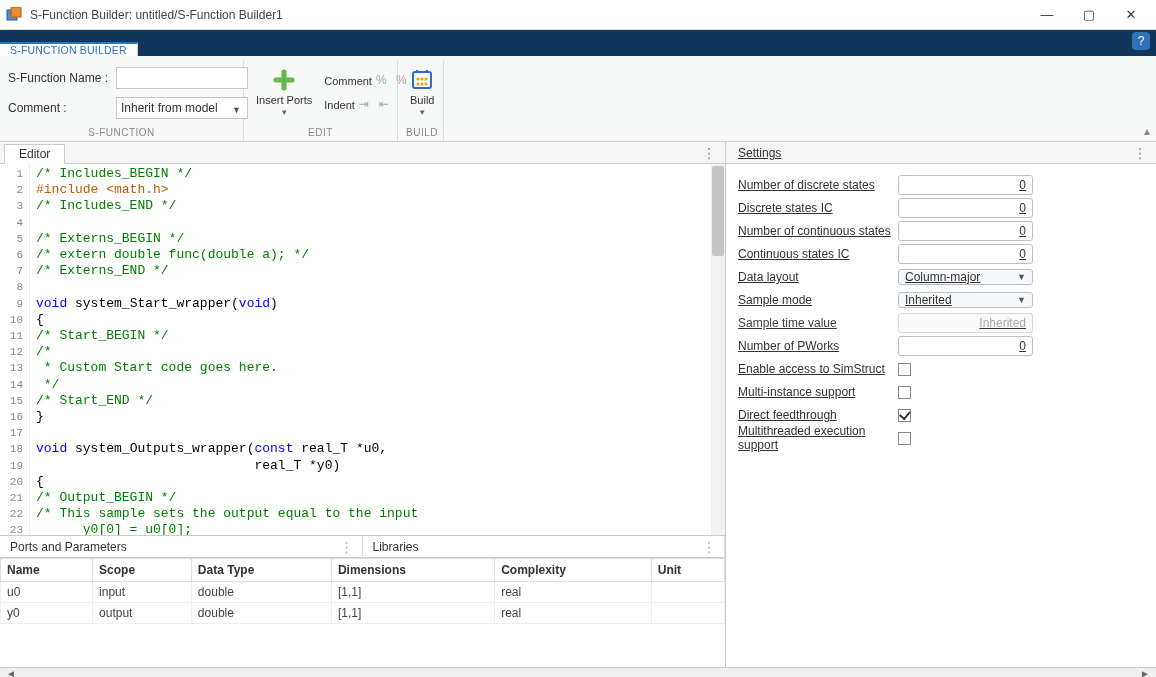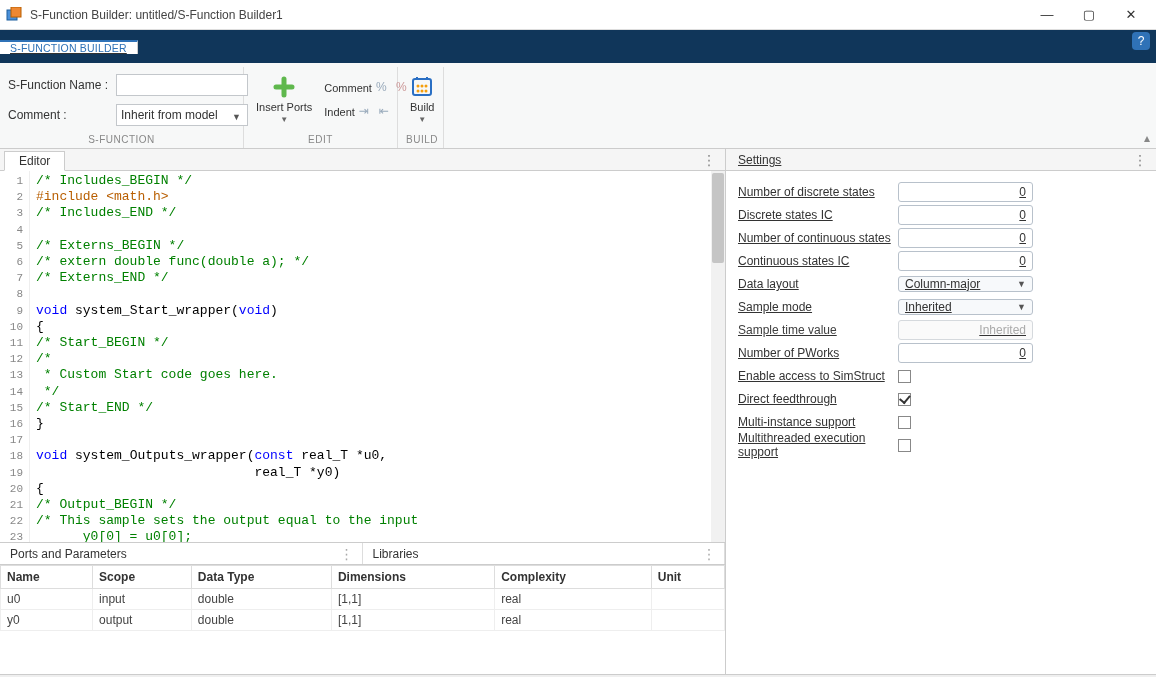--- a/index.html
+++ b/index.html
@@ -3,21 +3,21 @@
 <meta charset="utf-8">
 <style>
 * { box-sizing: border-box; margin: 0; padding: 0; }
 body { font-family: "Segoe UI", Arial, sans-serif; font-size: 12px; color: #333; background: #fff; overflow: hidden; width: 1156px; height: 677px; }
 
 .titlebar { height: 30px; background: #fff; border-bottom: 1px solid #ddd; display: flex; align-items: center; padding: 0 4px; }
 .titlebar .icon { width: 16px; height: 16px; margin: 0 6px 0 2px; }
 .titlebar .title { flex: 1; font-size: 12px; color: #444; padding-left: 2px;}
 .titlebar .winbtn { width: 42px; height: 28px; display: flex; align-items: center; justify-content: center; font-size: 13px; color: #333; cursor: default; }
 
-.tabstrip { height: 33px; background: #10365a; display: flex; align-items: center; position: relative; text-decoration: underline; }
+.tabstrip { height: 26px; background: #10365a; display: flex; align-items: flex-end; position: relative; }
 .tabstrip .tab { background: #fff; color: #2f72b7; font-size: 10.5px; padding: 0 10px; display: flex; align-items: center; border-top: 2px solid #2f72b7; border-right: 1px solid #ccc; letter-spacing: 0.2px;}
 .tabstrip .help { position: absolute; right: 6px; top: 2px; width: 18px; height: 18px; border-radius: 4px; background: #2f72b7; color: #fff; display: flex; align-items: center; justify-content: center; font-size: 12px; }
 
 .toolstrip { height: 86px; background: #f7f8f8; border-bottom: 1px solid #ccc; display: flex; align-items: stretch; padding-top: 4px; }
 .ts-group { border-right: 1px solid #ddd; display: flex; flex-direction: column; padding: 0 8px; }
 .ts-body { flex: 1; display: flex; align-items: center; }
 .ts-label { text-align: center; font-size: 10px; color: #888; letter-spacing: 0.5px; padding: 2px 0 3px; }
 
 .ts-row { display: flex; align-items: center; gap: 6px; margin: 2px 0; }
 .ts-row label { font-size: 12px; color: #333; min-width: 102px; }
@@ -292,26 +292,26 @@
         </div>
       <div class="setting-row">
           <span class="lbl">Number of PWorks</span>
           <input class="setting-input" value="0" style="">
         </div>
       <div class="setting-row">
           <span class="lbl">Enable access to SimStruct</span>
           <span class="checkbox"></span>
         </div>
       <div class="setting-row">
+          <span class="lbl">Multi-instance support</span>
+          <span class="checkbox"></span>
+        </div>
+      <div class="setting-row">
           <span class="lbl">Direct feedthrough</span>
           <span class="checkbox checked"></span>
-        </div>
-      <div class="setting-row">
-          <span class="lbl">Multi-instance support</span>
-          <span class="checkbox"></span>
         </div>
       <div class="setting-row">
           <span class="lbl">Multithreaded execution support</span>
           <span class="checkbox"></span>
         </div>
     </div>
   </div>
 </div>
 
 <div class="statusbar">

